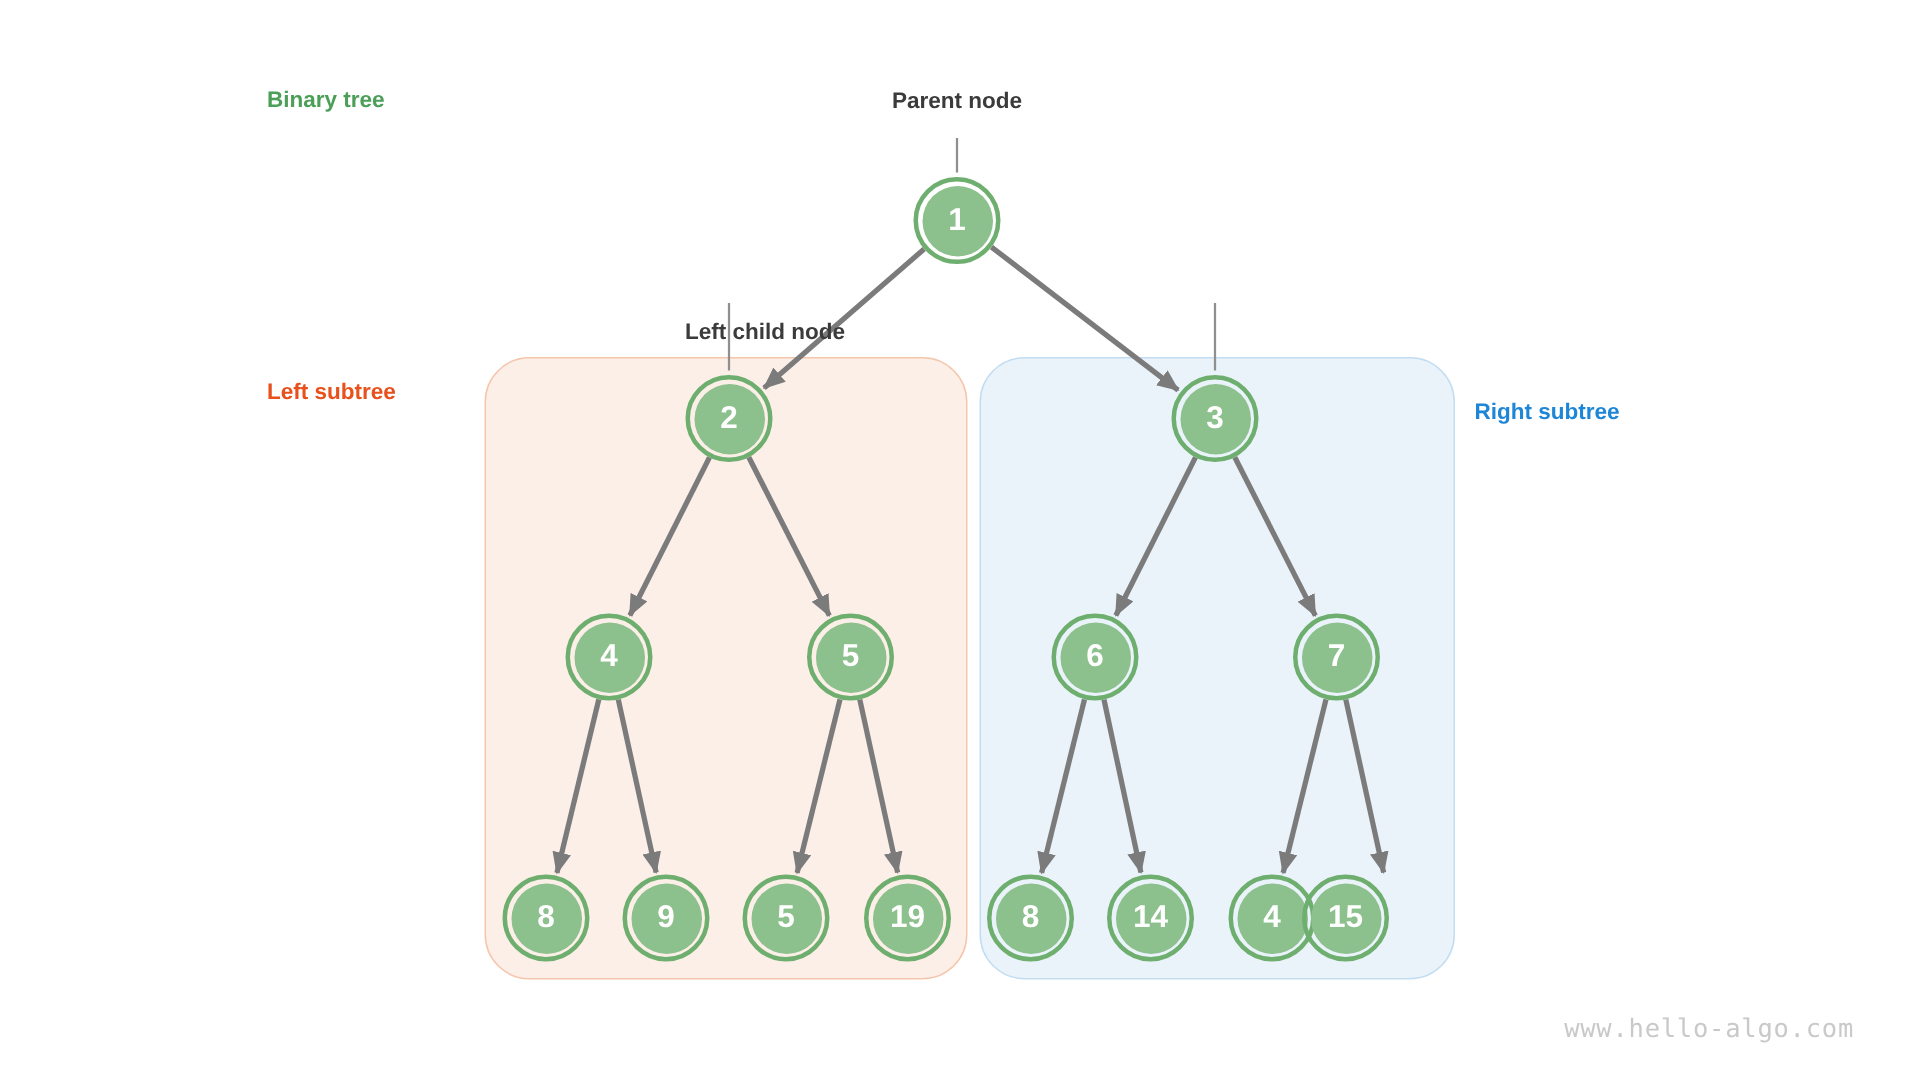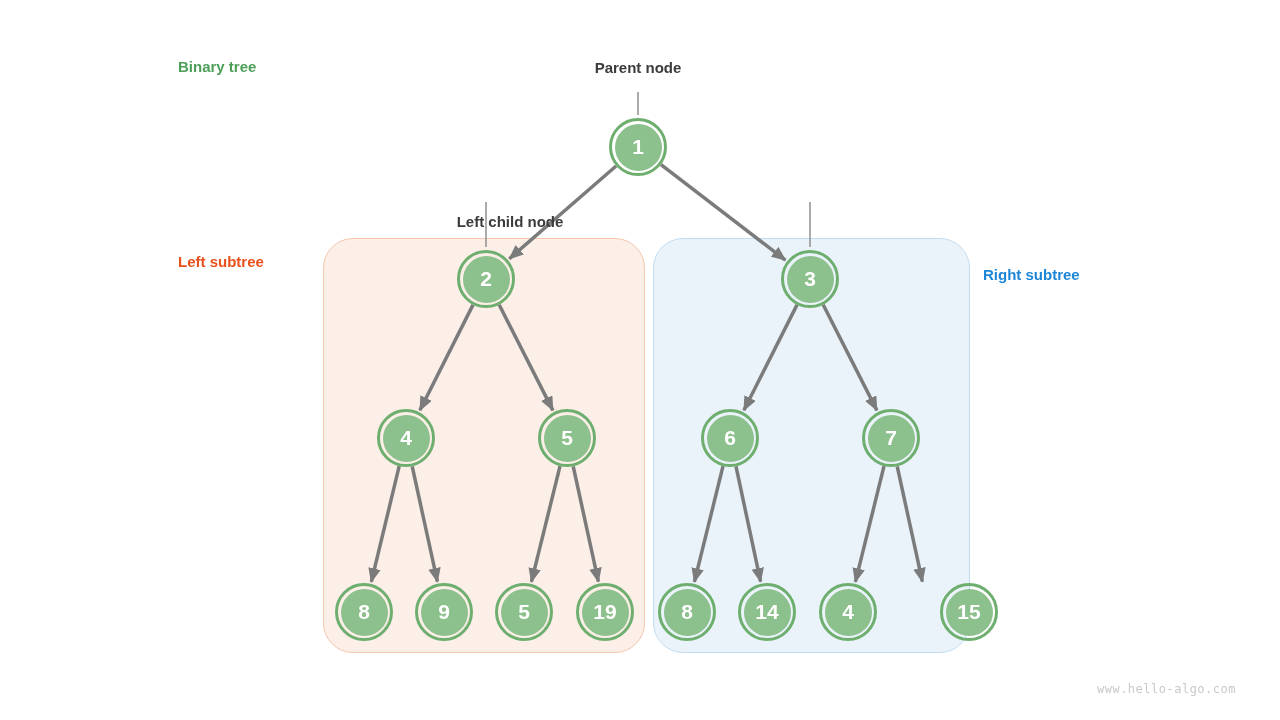--- a/index.html
+++ b/index.html
@@ -92,21 +92,21 @@
   .parent-label { left: 638px; top: 59px; }
   .left-child-label { left: 510px; top: 173px; margin-top: 40px; }
   .right-child-label { left: 810px; top: 173px; }
   .left-subtree-label { left: 178px; top: 253px; color: var(--left-subtree-text); }
   .right-subtree-label { left: 983px; top: 266px; color: var(--right-subtree-text); }
   .watermark {
     position: absolute;
     right: 44px; bottom: 24px;
     z-index: 4;
     font-family: "DejaVu Sans Mono", monospace;
-    font-size: 12px;
+    font-size: 17px;
     letter-spacing: 0.5px;
     color: var(--watermark-gray);
     font-weight: normal;
   }
 </style>
 </head>
 <body>
 
 <div class="canvas">
 
@@ -176,21 +176,21 @@
       </div>
       <div class="node" style="left: 658px; top: 583px;">
         <div class="node-inner">8</div>
       </div>
       <div class="node" style="left: 738px; top: 583px;">
         <div class="node-inner">14</div>
       </div>
       <div class="node" style="left: 819px; top: 583px;">
         <div class="node-inner">4</div>
       </div>
-      <div class="node" style="left: 940px; top: 583px;">
+      <div class="node" style="left: 868px; top: 583px;">
         <div class="node-inner">15</div>
       </div>
     </div>
 
   <div class="label diagram-title">Binary tree</div>
   <div class="label centered parent-label">Parent node</div>
   <div class="label centered left-child-label">Left child node</div>
   <div class="label left-subtree-label">Left subtree</div>
   <div class="label right-subtree-label">Right subtree</div>
 

